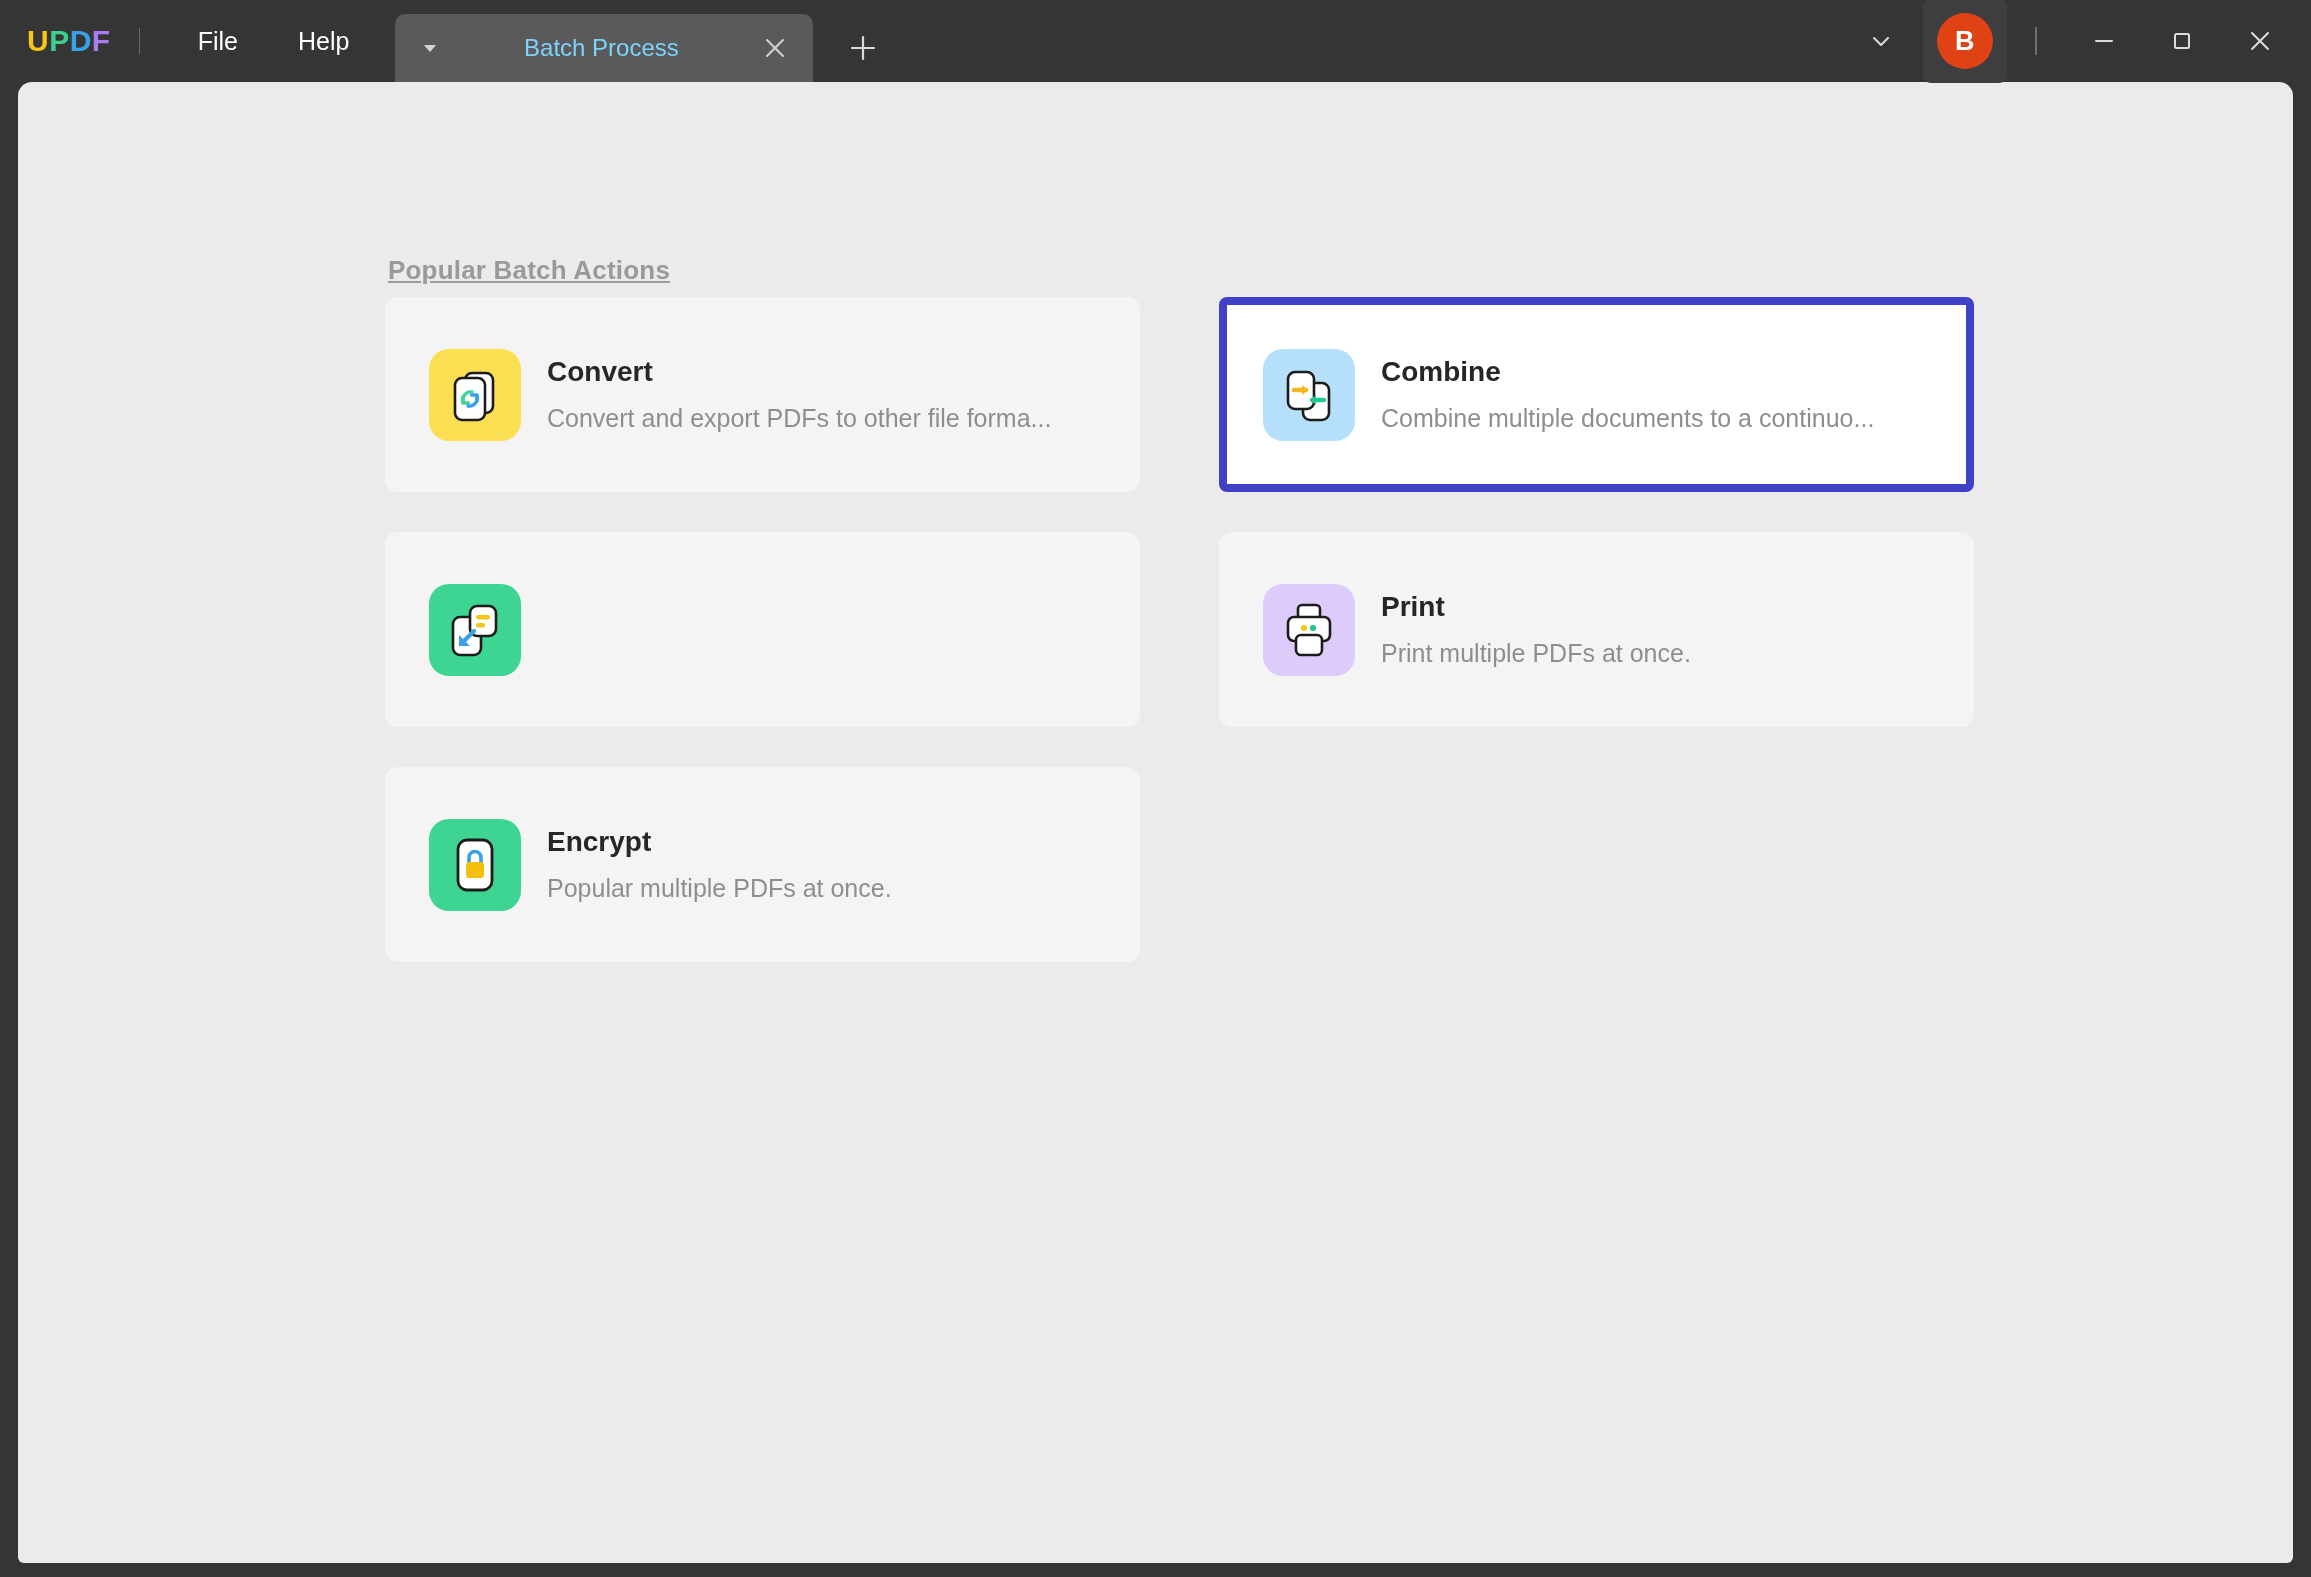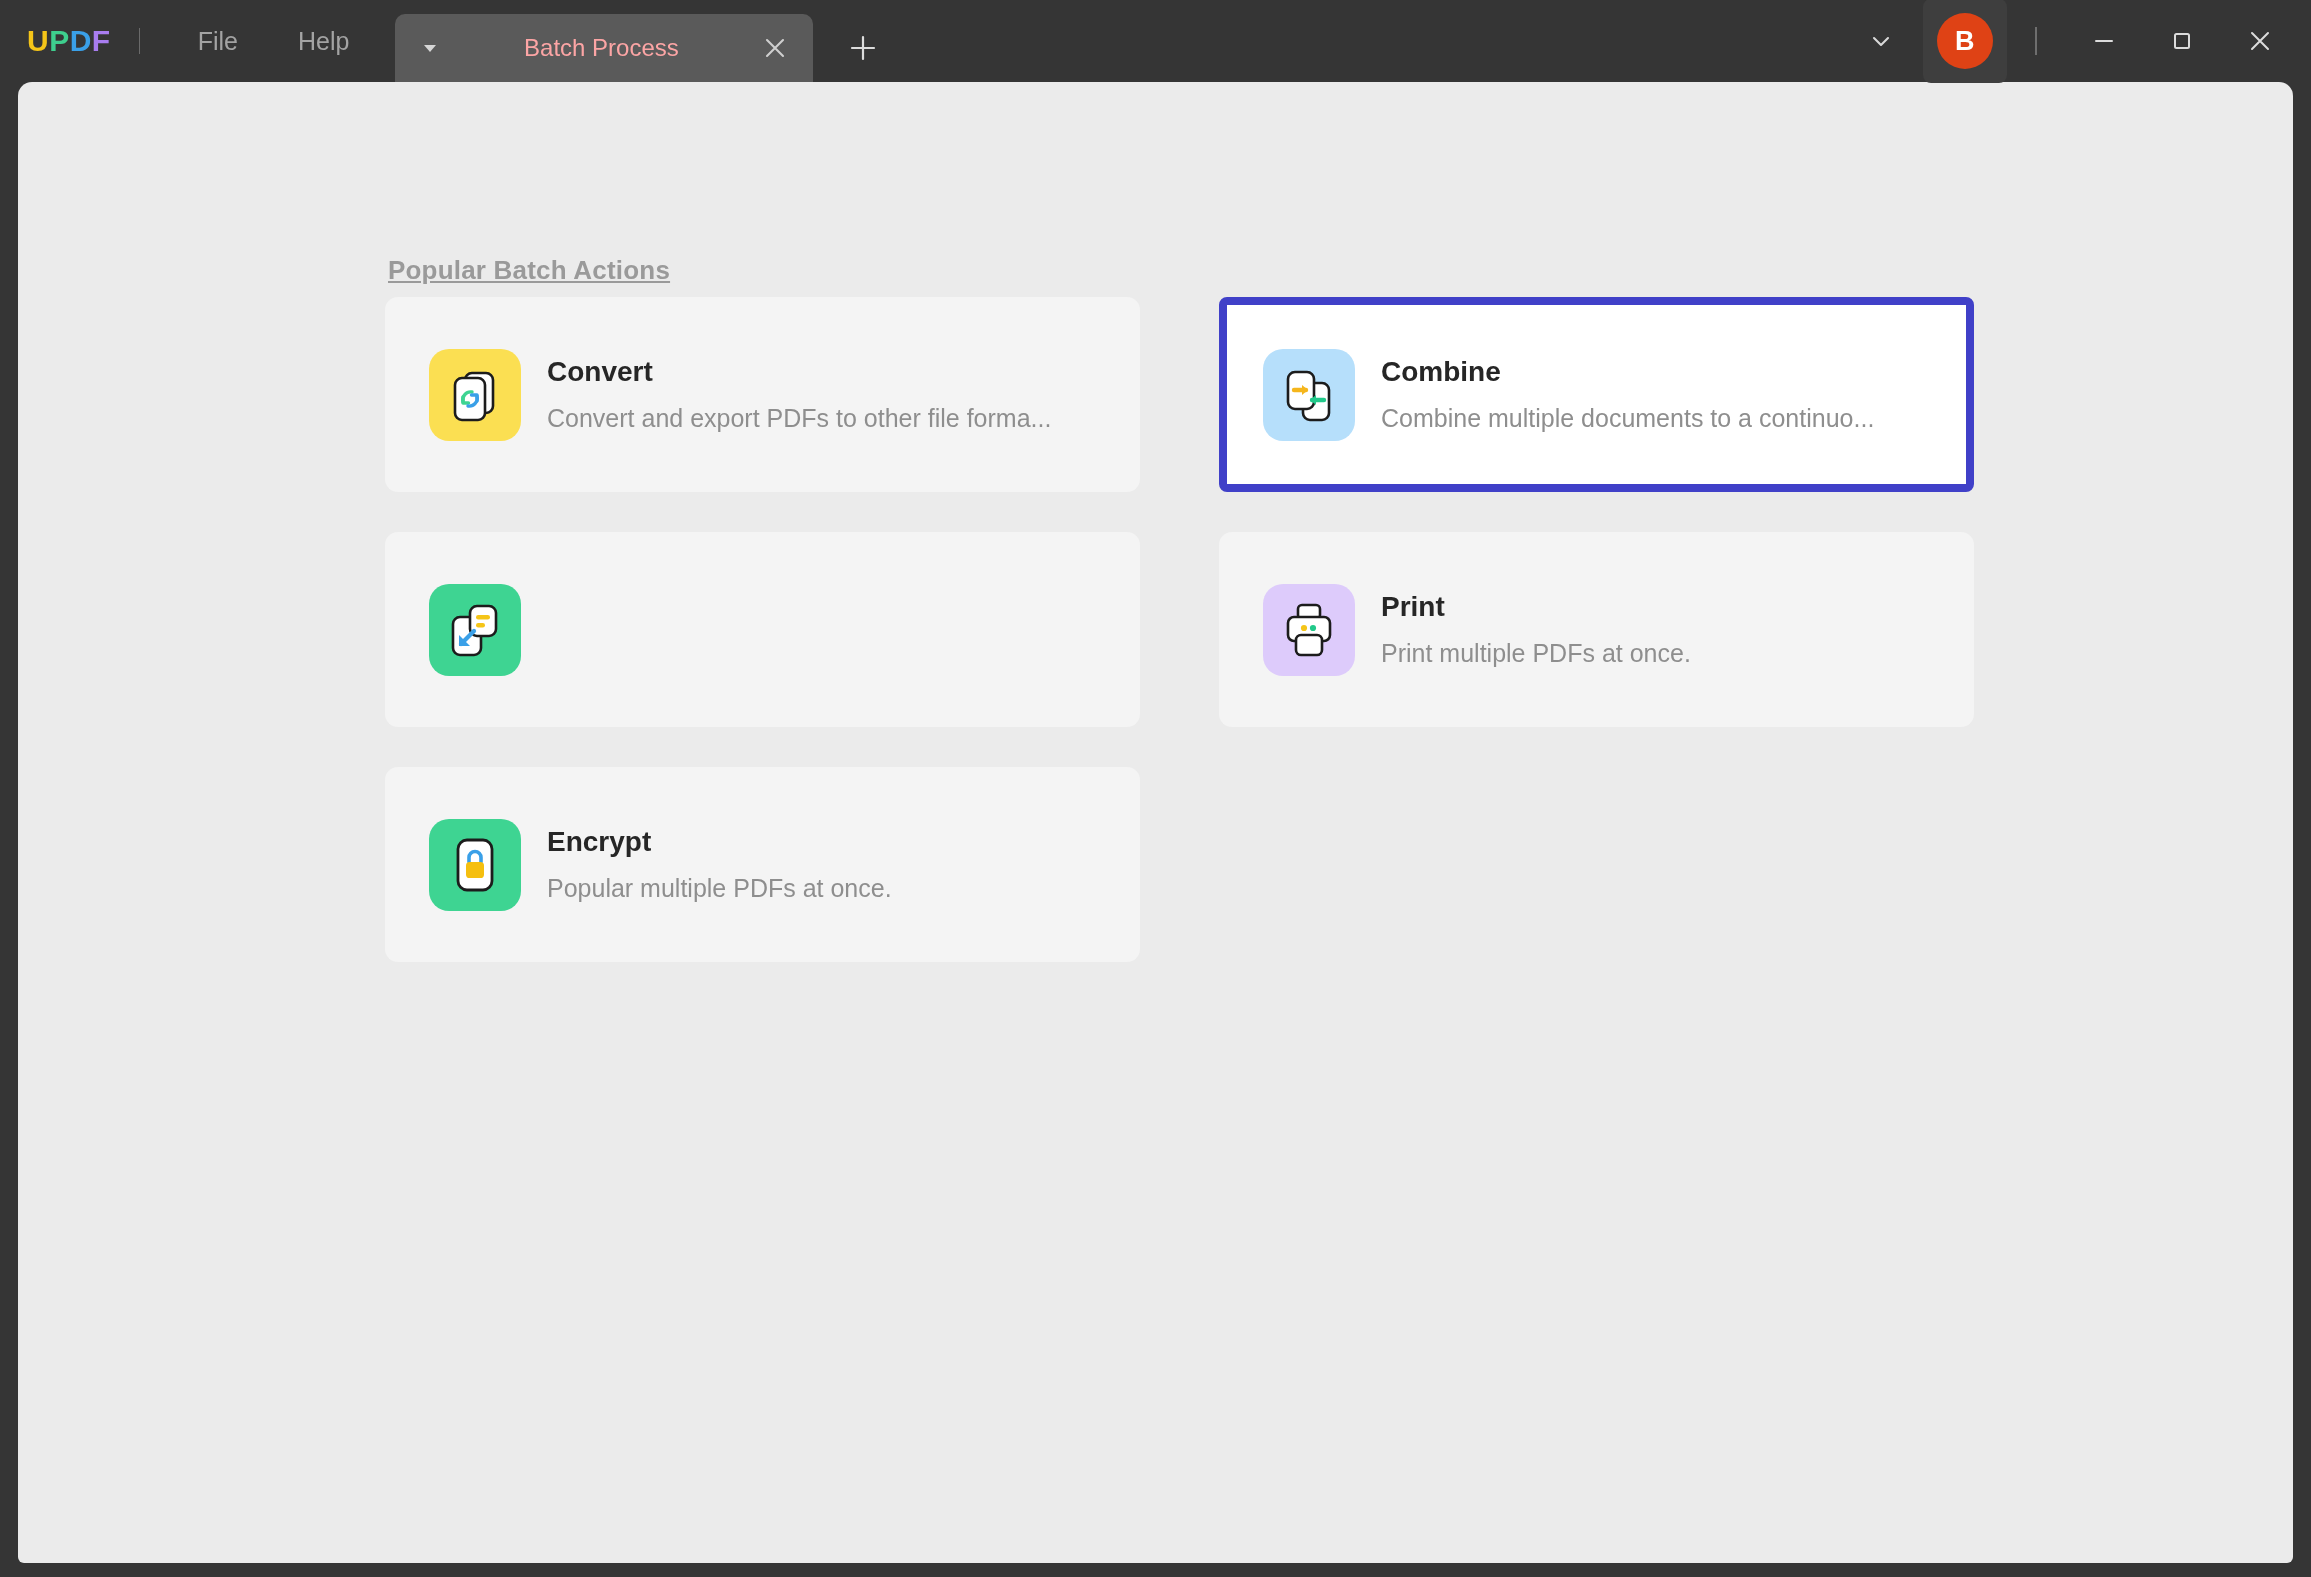--- a/index.html
+++ b/index.html
@@ -47,21 +47,21 @@
     width:1px; height:26px;
     background:#6a6a6a;
     margin:0 28px;
     align-self:center;
   }
 
   .menu-item {
     display:flex; align-items:center;
     height:100%;
     padding:0 30px;
-    color:#a3a3a3;
+    color:#ffffff;
     font-size:25px;
     font-weight:400;
     cursor:default;
   }
 
   
   .tab-strip {
     display:flex; align-items:flex-end;
     margin-left:16px;
     flex:0 0 auto;
@@ -78,21 +78,21 @@
   .tab-caret {
     width:34px; height:34px;
     display:flex; align-items:center; justify-content:center;
     flex:0 0 34px;
     color:#d6d6d6;
     cursor:pointer;
   }
   .tab-title {
     flex:1 1 auto;
     text-align:center;
-    color:#fca5a5;
+    color:#7dd3fc;
     font-size:24px;
     white-space:nowrap; overflow:hidden; text-overflow:ellipsis;
     padding:0 6px;
   }
   .tab-close {
     width:40px; height:40px;
     flex:0 0 40px;
     display:flex; align-items:center; justify-content:center;
     color:#cfcfcf;
     border-radius:5px;

